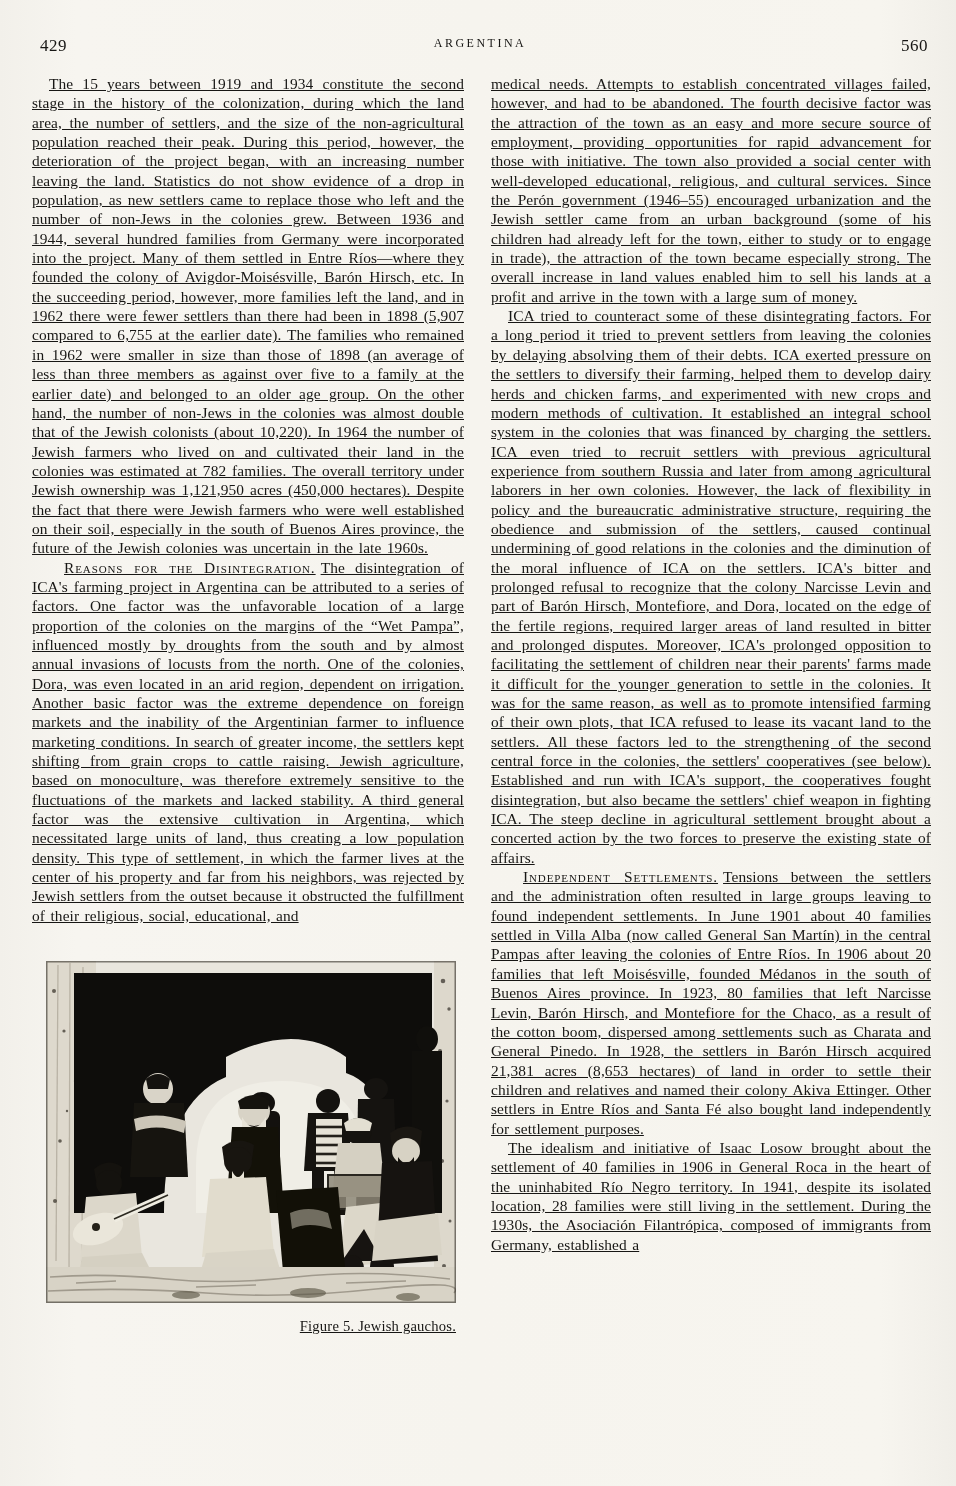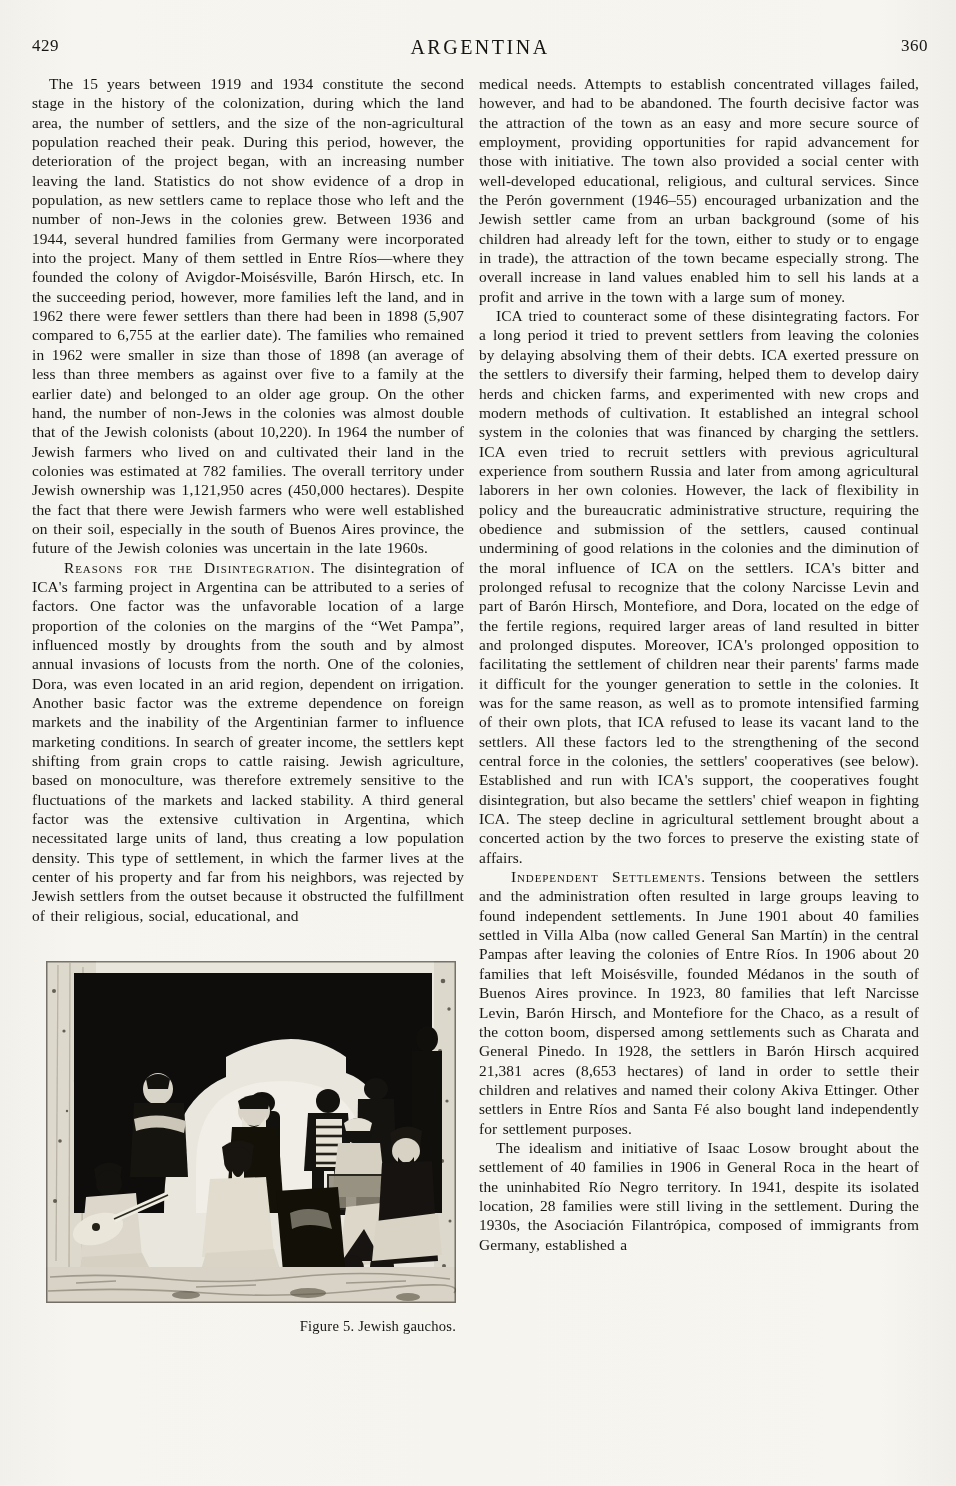--- a/index.html
+++ b/index.html
@@ -17,35 +17,36 @@
   }
   .page-header {
     position: absolute;
     top: 36px; left: 32px; right: 28px;
     height: 26px;
   }
   .pagenum {
     font-size: 17px;
     letter-spacing: 0.5px;
   }
-  .pagenum.left { position: absolute; left: 0; top: 0; }
+  .pagenum.left { position: absolute; left: 8px; top: 0; }
   .pagenum.right { position: absolute; right: 0; top: 0; }
   .running-title {
     position: absolute; left: 50%; top: 0;
     transform: translateX(-50%);
     margin: 0;
-    font-size: 20px;
+    font-size: 12px;
     font-weight: normal;
     letter-spacing: 2.5px;
   }
   .columns {
     position: absolute;
     top: 74px; left: 32px;
     display: flex;
-    gap: 15px;
+    gap: 27px;
+    text-decoration: underline;
   }
   .col { flex: none; }
   .col-left  { width: 432px; }
   .col-right { width: 440px; }
   .body-para {
     margin: 0;
     font-size: 15.4px;
     line-height: 19.35px;
     text-align: justify;
     letter-spacing: 0.1px;
@@ -74,21 +75,21 @@
   }
 </style>
 </head>
 <body>
 
 <div class="page">
 
   <header class="page-header">
     <span class="pagenum left">429</span>
     <h1 class="running-title">ARGENTINA</h1>
-    <span class="pagenum right">360</span>
+    <span class="pagenum right">560</span>
   </header>
 
   <div class="columns">
 
     <div class="col col-left">
       <p class="body-para indent">The 15 years between 1919 and 1934 constitute the second stage in the history of the colonization, during which the land area, the number of settlers, and the size of the non-agricultural population reached their peak. During this period, however, the deterioration of the project began, with an increasing number leaving the land. Statistics do not show evidence of a drop in population, as new settlers came to replace those who left and the number of non-Jews in the colonies grew. Between 1936 and 1944, several hundred families from Germany were incorporated into the project. Many of them settled in Entre Ríos—where they founded the colony of Avigdor-Moisésville, Barón Hirsch, etc. In the succeeding period, however, more families left the land, and in 1962 there were fewer settlers than there had been in 1898 (5,907 compared to 6,755 at the earlier date). The families who remained in 1962 were smaller in size than those of 1898 (an average of less than three members as against over five to a family at the earlier date) and belonged to an older age group. On the other hand, the number of non-Jews in the colonies was almost double that of the Jewish colonists (about 10,220). In 1964 the number of Jewish farmers who lived on and cultivated their land in the colonies was estimated at 782 families. The overall territory under Jewish ownership was 1,121,950 acres (450,000 hectares). Despite the fact that there were Jewish farmers who were well established on their soil, especially in the south of Buenos Aires province, the future of the Jewish colonies was uncertain in the late 1960s.</p>
       <p class="body-para indent"><span class="runin-heading">Reasons for the Disintegration.</span><span>The disintegration of ICA's farming project in Argentina can be attributed to a series of factors. One factor was the unfavorable location of a large proportion of the colonies on the margins of the “Wet Pampa”, influenced mostly by droughts from the south and by almost annual invasions of locusts from the north. One of the colonies, Dora, was even located in an arid region, dependent on irrigation. Another basic factor was the extreme dependence on foreign markets and the inability of the Argentinian farmer to influence marketing conditions. In search of greater income, the settlers kept shifting from grain crops to cattle raising. Jewish agriculture, based on monoculture, was therefore extremely sensitive to the fluctuations of the markets and lacked stability. A third general factor was the extensive cultivation in Argentina, which necessitated large units of land, thus creating a low population density. This type of settlement, in which the farmer lives at the center of his property and far from his neighbors, was rejected by Jewish settlers from the outset because it obstructed the fulfillment of their religious, social, educational, and</span></p>
 
       <figure class="figure">
         <div class="photo">

